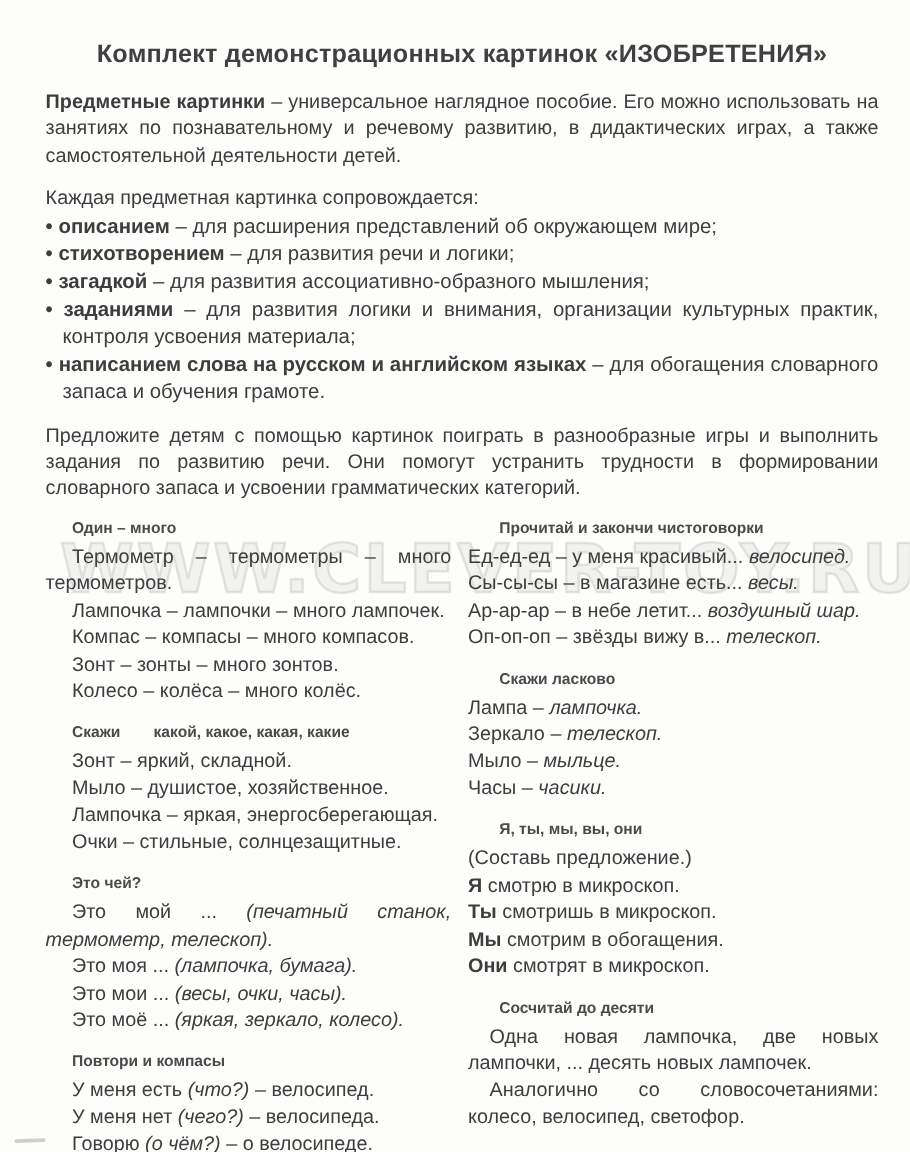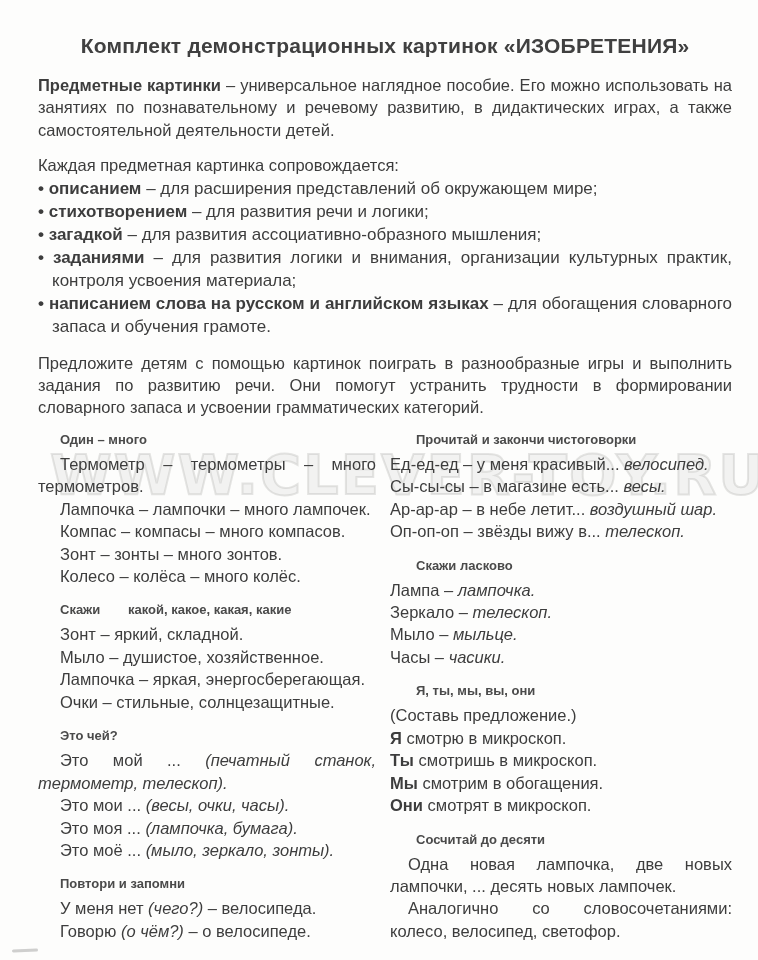--- a/index.html
+++ b/index.html
@@ -109,29 +109,30 @@
             <p><span>Мыло – душистое, хозяйственное.</span></p>
             <p><span>Лампочка – яркая, энергосберегающая.</span></p>
             <p><span>Очки – стильные, солнцезащитные.</span></p>
           </div>
       </div>
 
       <div class="section">
         <h3><span class="s-b">Это чей?</span></h3>
         <div class="lines indent">
             <p><span>Это мой ... </span><span class="s-i">(печатный станок, термометр, телескоп).</span></p>
+            <p><span>Это моя ... </span><span class="s-i">(лампочка, бумага).</span></p>
             <p><span>Это мои ... </span><span class="s-i">(весы, очки, часы).</span></p>
-            <p><span>Это моя ... </span><span class="s-i">(лампочка, бумага).</span></p>
-            <p><span>Это моё ... </span><span class="s-i">(мыло, зеркало, зонты).</span></p>
+            <p><span>Это моё ... </span><span class="s-i">(яркая, зеркало, колесо).</span></p>
           </div>
       </div>
 
       <div class="section">
-        <h3><span class="s-b">Повтори и запомни</span></h3>
+        <h3><span class="s-b">Повтори и компасы</span></h3>
         <div class="lines indent">
+            <p><span>У меня есть </span><span class="s-i">(что?)</span><span> – велосипед.</span></p>
             <p><span>У меня нет </span><span class="s-i">(чего?)</span><span> – велосипеда.</span></p>
             <p><span>Говорю </span><span class="s-i">(о чём?)</span><span> – о велосипеде.</span></p>
           </div>
       </div>
 
     </div>
 
     <div class="col col-right">
 
       <div class="section">

